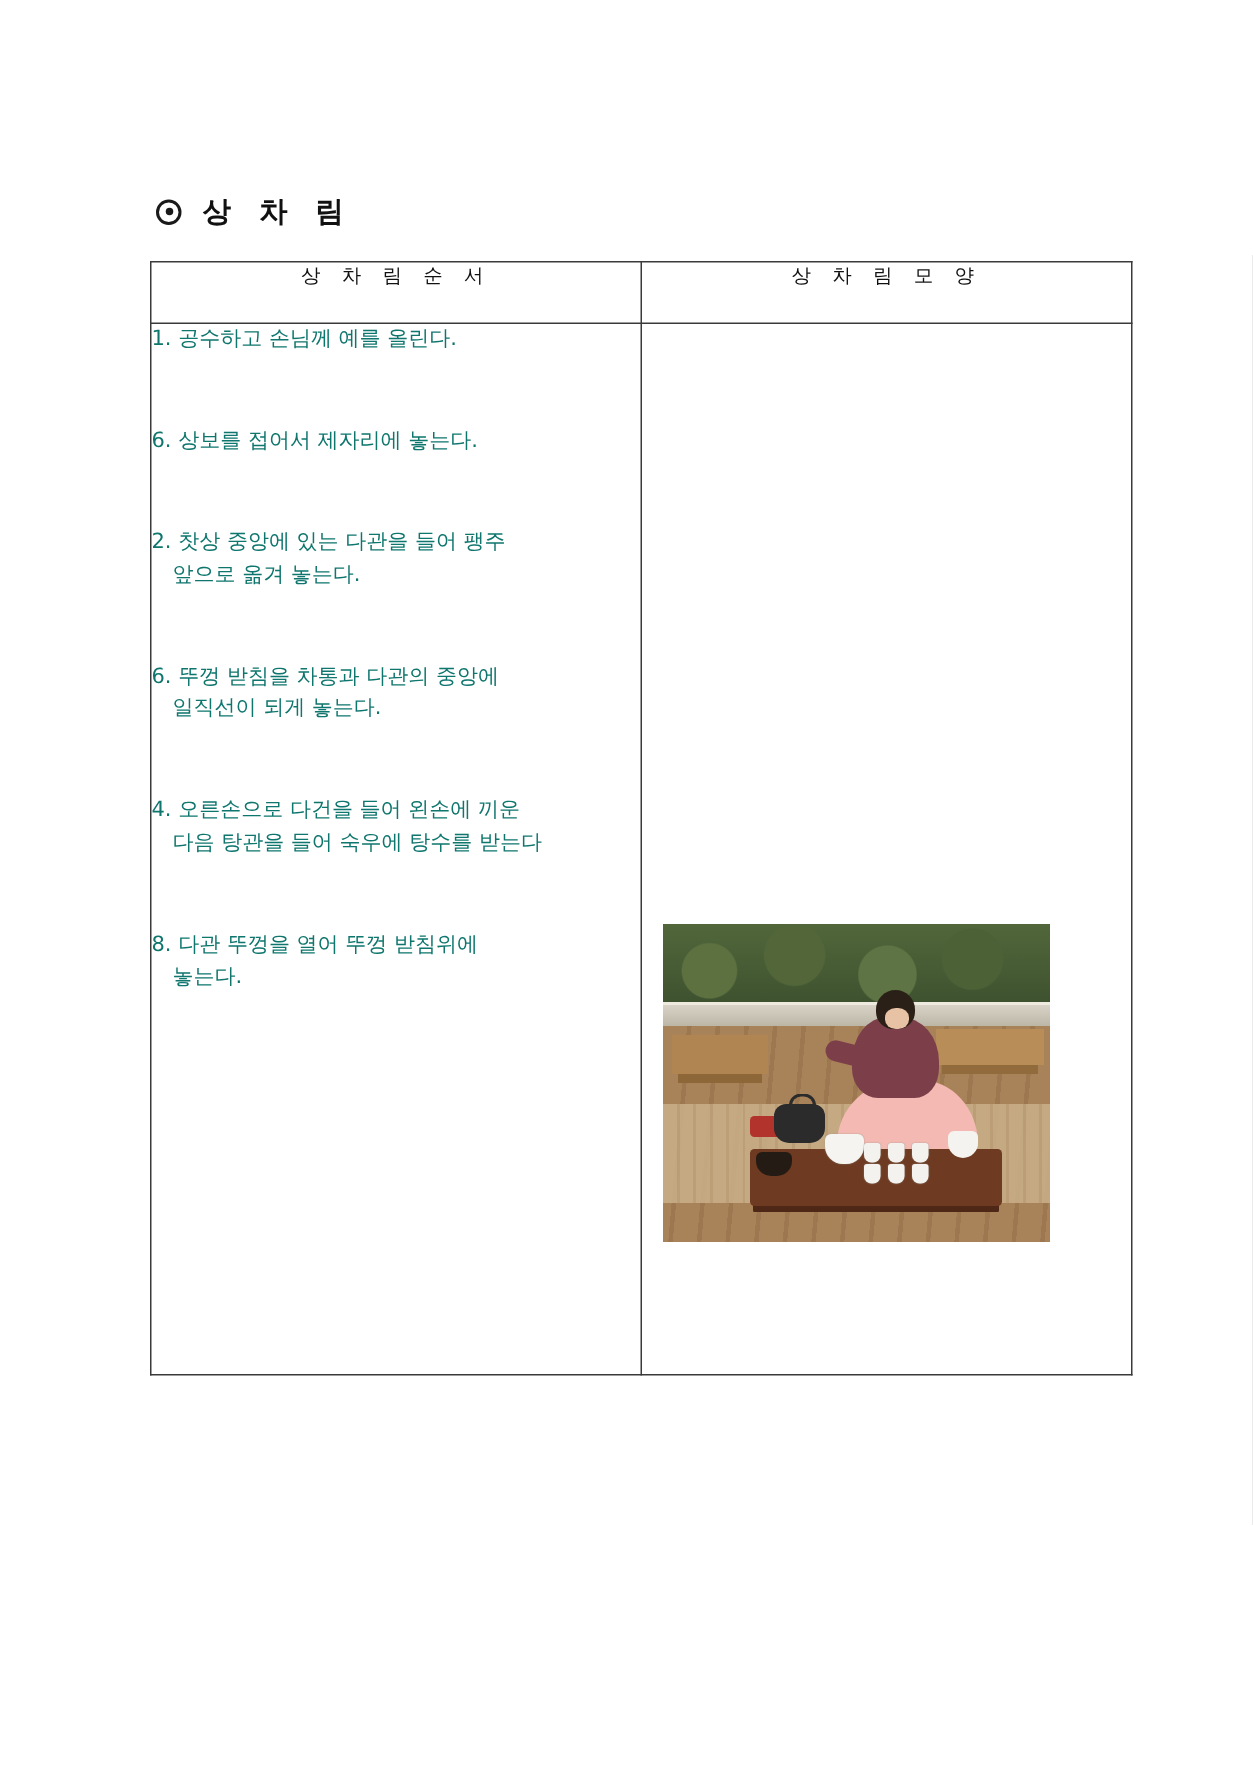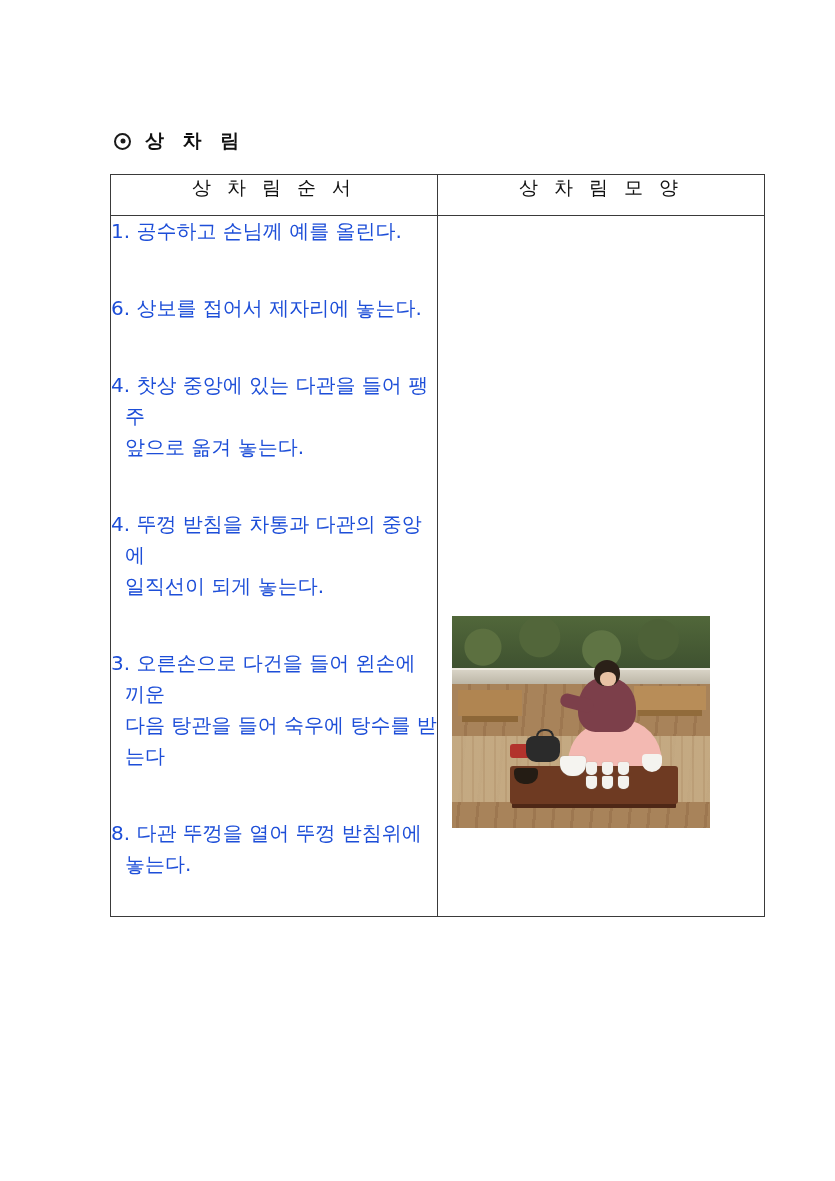--- a/index.html
+++ b/index.html
@@ -13,21 +13,21 @@
   .page {
     position: relative;
     width: 835px;
     height: 1181px;
     background: #ffffff;
     margin: 0 auto;
     overflow: hidden;
   }
   .content {
     position: absolute;
-    left: 110px;
+    left: 100px;
     top: 128px;
     width: 655px;
   }
   .heading {
     display: flex;
     align-items: center;
     gap: 14px;
     margin-bottom: 20px;
   }
   .bullet-icon {
@@ -62,40 +62,40 @@
     width: 655px;
     table-layout: fixed;
   }
   table.sheet td, table.sheet th {
     border: 1px solid #3a3a3a;
     vertical-align: top;
     padding: 0;
   }
   th.col-head {
     height: 40px;
-    font-size: 19px;
+    font-size: 13px;
     font-weight: normal;
     letter-spacing: 5px;
     text-align: center;
     color: #111;
     vertical-align: middle;
   }
   td.steps-cell {
     width: 360px;
     height: 700px;
     padding: 34px 26px 10px 26px;
   }
   td.image-cell {
     width: 295px;
     position: relative;
   }
   .step {
-    font-size: 20px;
+    font-size: 14px;
     line-height: 1.55;
-    color: #1d4ed8;
+    color: #0f766e;
     margin-bottom: 46px;
     white-space: pre-line;
   }
   .step:last-child { margin-bottom: 0; }
   .step.indent-hang {
     padding-left: 14px;
     text-indent: -14px;
   }
   .photo-wrap {
     position: absolute;
@@ -277,25 +277,25 @@
         <tr>
           <th class="col-head">상  차 림 순 서</th>
           <th class="col-head">상  차 림 모 양</th>
         </tr>
       </thead>
       <tbody>
         <tr>
           <td class="steps-cell">
             <div class="step indent-hang">1. 공수하고 손님께 예를 올린다.</div>
             <div class="step indent-hang">6. 상보를 접어서 제자리에 놓는다.</div>
-            <div class="step indent-hang">4. 찻상 중앙에 있는 다관을 들어 팽주
+            <div class="step indent-hang">2. 찻상 중앙에 있는 다관을 들어 팽주
 앞으로 옮겨 놓는다.</div>
-            <div class="step indent-hang">4. 뚜껑 받침을 차통과 다관의 중앙에
+            <div class="step indent-hang">6. 뚜껑 받침을 차통과 다관의 중앙에
 일직선이 되게 놓는다.</div>
-            <div class="step indent-hang">3. 오른손으로 다건을 들어 왼손에 끼운
+            <div class="step indent-hang">4. 오른손으로 다건을 들어 왼손에 끼운
 다음 탕관을 들어 숙우에 탕수를 받는다</div>
             <div class="step indent-hang">8. 다관 뚜껑을 열어 뚜껑 받침위에
 놓는다.</div>
           </td>
           <td class="image-cell">
             <div class="photo-wrap">
               <div class="photo">
                 <div class="ph-hedge"></div>
                 <div class="ph-rail"></div>
                 <div class="ph-floor"></div>

